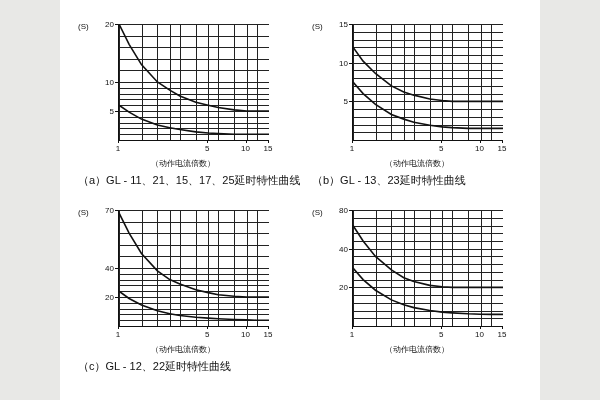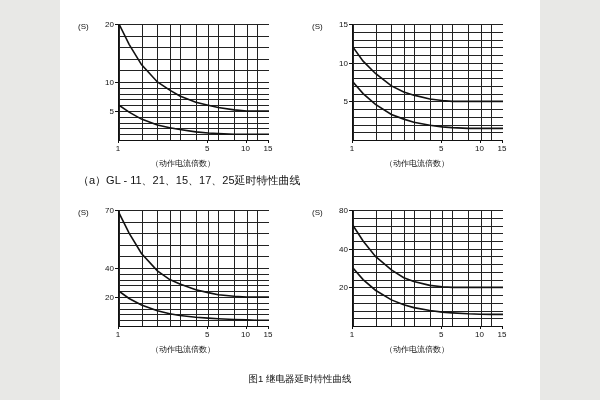--- a/index.html
+++ b/index.html
@@ -153,20 +153,21 @@
           <div class="gridline-v" style="left: 115.2px;"></div>
           <div class="gridline-v" style="left: 127.5px;"></div>
           <div class="gridline-v" style="left: 137.6px;"></div>
           <svg class="curves" width="150" height="116">
             <path d="M0.00,23.20 L10.10,37.12 L22.46,49.49 L38.39,61.87 L50.75,68.05 L60.85,71.15 L76.79,75.01 L89.15,76.56 L99.25,77.33 L115.18,77.33 L127.54,77.33 L137.64,77.33 L150.00,77.33 " class="curve"></path>
             <path d="M0.00,58.00 L10.10,69.60 L22.46,80.43 L38.39,90.48 L50.75,95.12 L60.85,98.21 L76.79,101.31 L89.15,102.85 L99.25,103.63 L115.18,104.40 L127.54,104.40 L137.64,104.40 L150.00,104.40 " class="curve"></path>
           </svg>
         </div>
     </div>
     <div class="xlabel" style="left:0;top:148px;">（动作电流倍数）</div>
+    <div class="caption" style="left:0;top:163px;">（b）GL - 13、23延时特性曲线</div>
   <div class="ytick" style="left: 8px; width: 28px; top: 91.3333px;">5</div>
       <div class="ytickmark" style="left: 37px; top: 91.3333px;"></div>
       <div class="ytick" style="left: 8px; width: 28px; top: 52.6667px;">10</div>
       <div class="ytickmark" style="left: 37px; top: 52.6667px;"></div>
       <div class="ytick" style="left: 8px; width: 28px; top: 14px;">15</div>
       <div class="ytickmark" style="left: 37px; top: 14px;"></div>
       <div class="xtick" style="left: 40px; top: 134px;">1</div>
       <div class="xtickmark" style="left: 40px; top: 130px;"></div>
       <div class="xtick" style="left: 129.147px; top: 134px;">5</div>
       <div class="xtickmark" style="left: 129.147px; top: 130px;"></div>
@@ -206,20 +207,21 @@
           <div class="gridline-v" style="left: 115.2px;"></div>
           <div class="gridline-v" style="left: 127.5px;"></div>
           <div class="gridline-v" style="left: 137.6px;"></div>
           <svg class="curves" width="150" height="116">
             <path d="M0.00,2.90 L10.10,23.20 L22.46,43.50 L38.39,60.90 L50.75,69.60 L60.85,73.95 L76.79,79.75 L89.15,82.65 L99.25,84.83 L115.18,86.28 L127.54,87.00 L137.64,87.00 L150.00,87.00 " class="curve"></path>
             <path d="M0.00,81.20 L10.10,88.45 L22.46,94.97 L38.39,100.78 L50.75,103.67 L60.85,105.56 L76.79,107.30 L89.15,108.17 L99.25,108.75 L115.18,109.47 L127.54,109.91 L137.64,110.20 L150.00,110.20 " class="curve"></path>
           </svg>
         </div>
     </div>
     <div class="xlabel" style="left:0;top:148px;">（动作电流倍数）</div>
+    <div class="caption" style="left:0;top:163px;">（c）GL - 12、22延时特性曲线</div>
   <div class="ytick" style="left: 8px; width: 28px; top: 101px;">20</div>
       <div class="ytickmark" style="left: 37px; top: 101px;"></div>
       <div class="ytick" style="left: 8px; width: 28px; top: 72px;">40</div>
       <div class="ytickmark" style="left: 37px; top: 72px;"></div>
       <div class="ytick" style="left: 8px; width: 28px; top: 14px;">70</div>
       <div class="ytickmark" style="left: 37px; top: 14px;"></div>
       <div class="xtick" style="left: 40px; top: 134px;">1</div>
       <div class="xtickmark" style="left: 40px; top: 130px;"></div>
       <div class="xtick" style="left: 129.147px; top: 134px;">5</div>
       <div class="xtickmark" style="left: 129.147px; top: 130px;"></div>
@@ -275,14 +277,13 @@
       <div class="xtick" style="left: 40px; top: 134px;">1</div>
       <div class="xtickmark" style="left: 40px; top: 130px;"></div>
       <div class="xtick" style="left: 129.147px; top: 134px;">5</div>
       <div class="xtickmark" style="left: 129.147px; top: 130px;"></div>
       <div class="xtick" style="left: 167.541px; top: 134px;">10</div>
       <div class="xtickmark" style="left: 167.541px; top: 130px;"></div>
       <div class="xtick" style="left: 190px; top: 134px;">15</div>
       <div class="xtickmark" style="left: 190px; top: 130px;"></div>
     </div>
 
-  <div id="figcaption">图1  继电器延时特性曲线</div>
 </div>
 
 </body></html>

